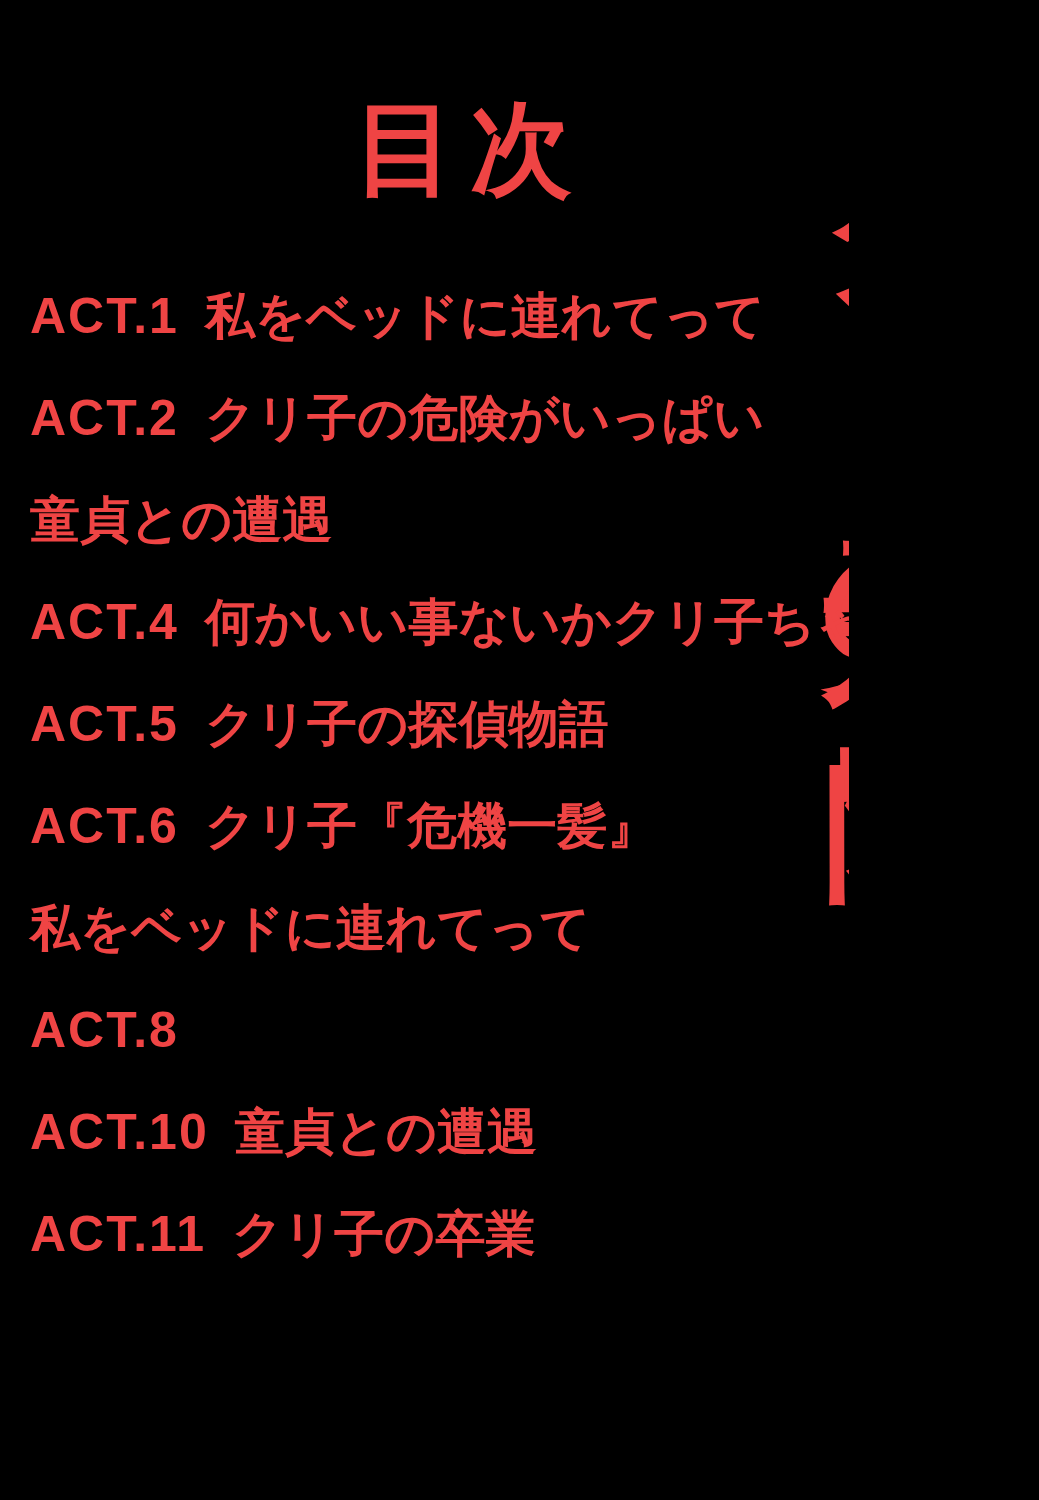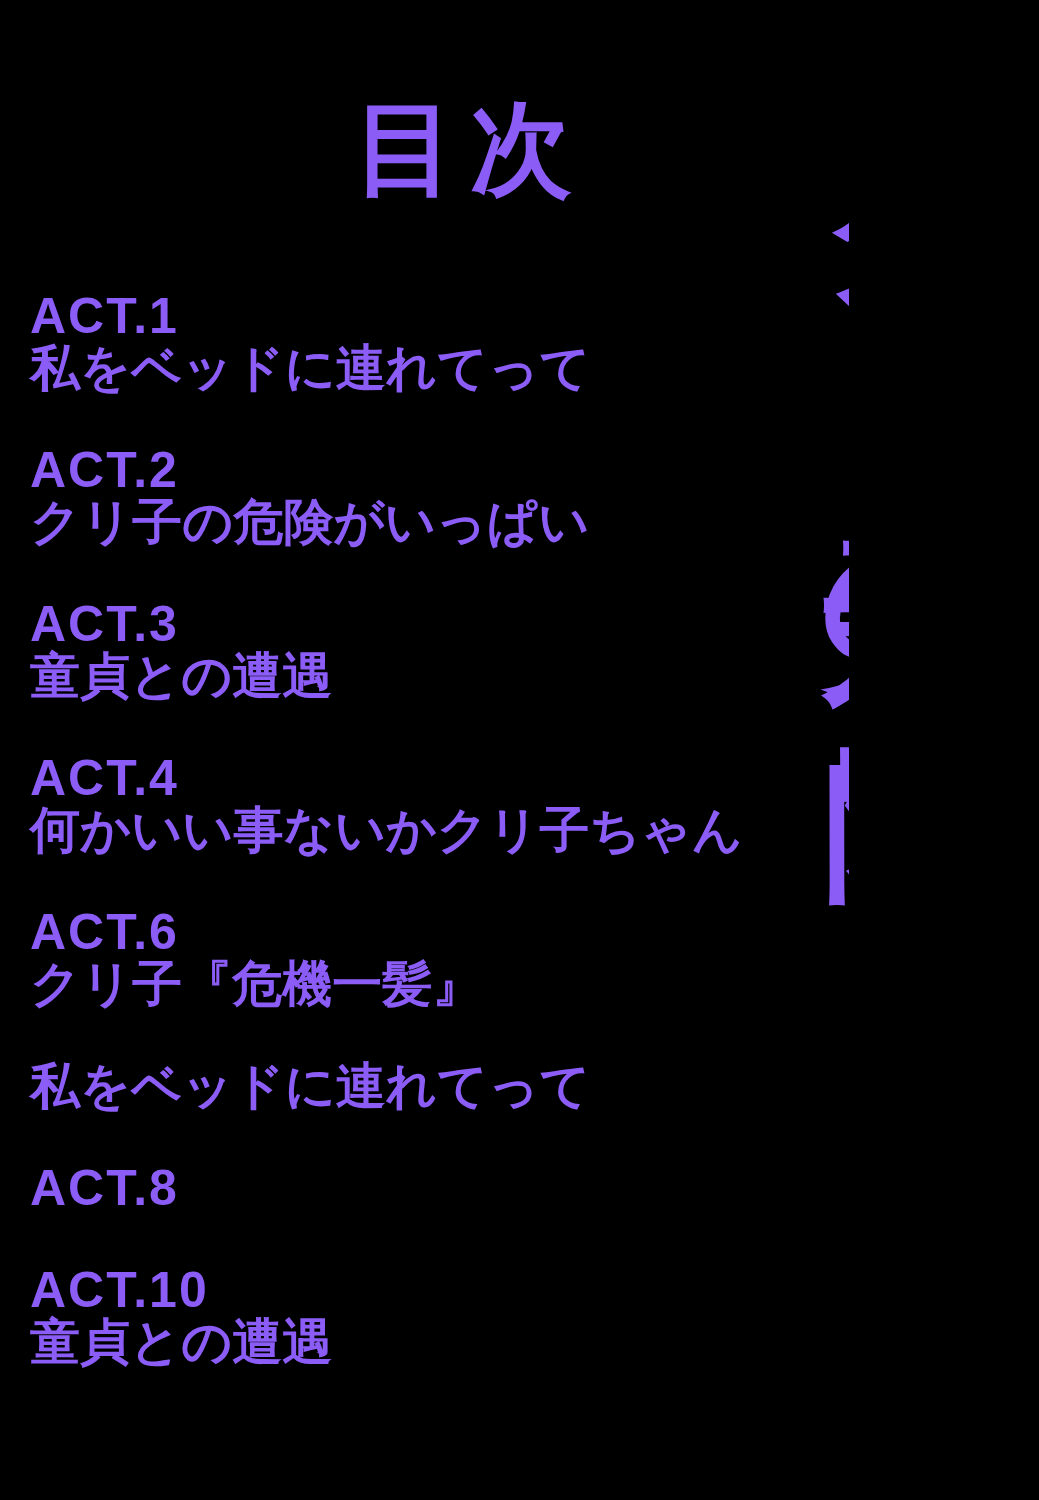--- a/index.html
+++ b/index.html
@@ -5,21 +5,21 @@
   html, body {
     margin: 0;
     padding: 0;
     background: #000000;
   }
   .page {
     position: relative;
     width: 849px;
     height: 1500px;
     background: #000000;
-    color: #8b5cf6;
+    color: #ef4444;
     overflow: hidden;
     font-family: "Liberation Sans", sans-serif;
   }
   .heading {
     position: absolute;
     top: 96px;
     left: 0;
     width: 940px;
     text-align: center;
     font-size: 102px;
@@ -32,21 +32,21 @@
   .toc {
     position: absolute;
     top: 290px;
     left: 30px;
     display: flex;
     flex-direction: column;
     gap: 50px;
   }
   .toc-row {
     display: flex;
-    flex-direction: column;
+    flex-direction: row;
     align-items: baseline;
     column-gap: 26px;
     font-size: 50px;
     line-height: 52px;
     font-weight: bold;
     white-space: nowrap;
   }
   .toc-act {
     letter-spacing: 2px;
   }
@@ -80,36 +80,43 @@
   <div class="toc">
     <div class="toc-row">
       <span class="toc-act">ACT.1</span>
       <span class="toc-title">私をベッドに連れてって</span>
     </div>
     <div class="toc-row">
       <span class="toc-act">ACT.2</span>
       <span class="toc-title">クリ子の危険がいっぱい</span>
     </div>
     <div class="toc-row">
-      <span class="toc-act">ACT.3</span>
       <span class="toc-title">童貞との遭遇</span>
     </div>
     <div class="toc-row">
       <span class="toc-act">ACT.4</span>
       <span class="toc-title">何かいい事ないかクリ子ちゃん</span>
+    </div>
+    <div class="toc-row">
+      <span class="toc-act">ACT.5</span>
+      <span class="toc-title">クリ子の探偵物語</span>
     </div>
     <div class="toc-row">
       <span class="toc-act">ACT.6</span>
       <span class="toc-title">クリ子『危機一髪』</span>
     </div>
     <div class="toc-row">
       <span class="toc-title">私をベッドに連れてって</span>
     </div>
     <div class="toc-row">
       <span class="toc-act">ACT.8</span>
     </div>
     <div class="toc-row">
       <span class="toc-act">ACT.10</span>
       <span class="toc-title">童貞との遭遇</span>
     </div>
+    <div class="toc-row">
+      <span class="toc-act">ACT.11</span>
+      <span class="toc-title">クリ子の卒業</span>
+    </div>
   </div>
 
 </div>
 
 </body></html>

